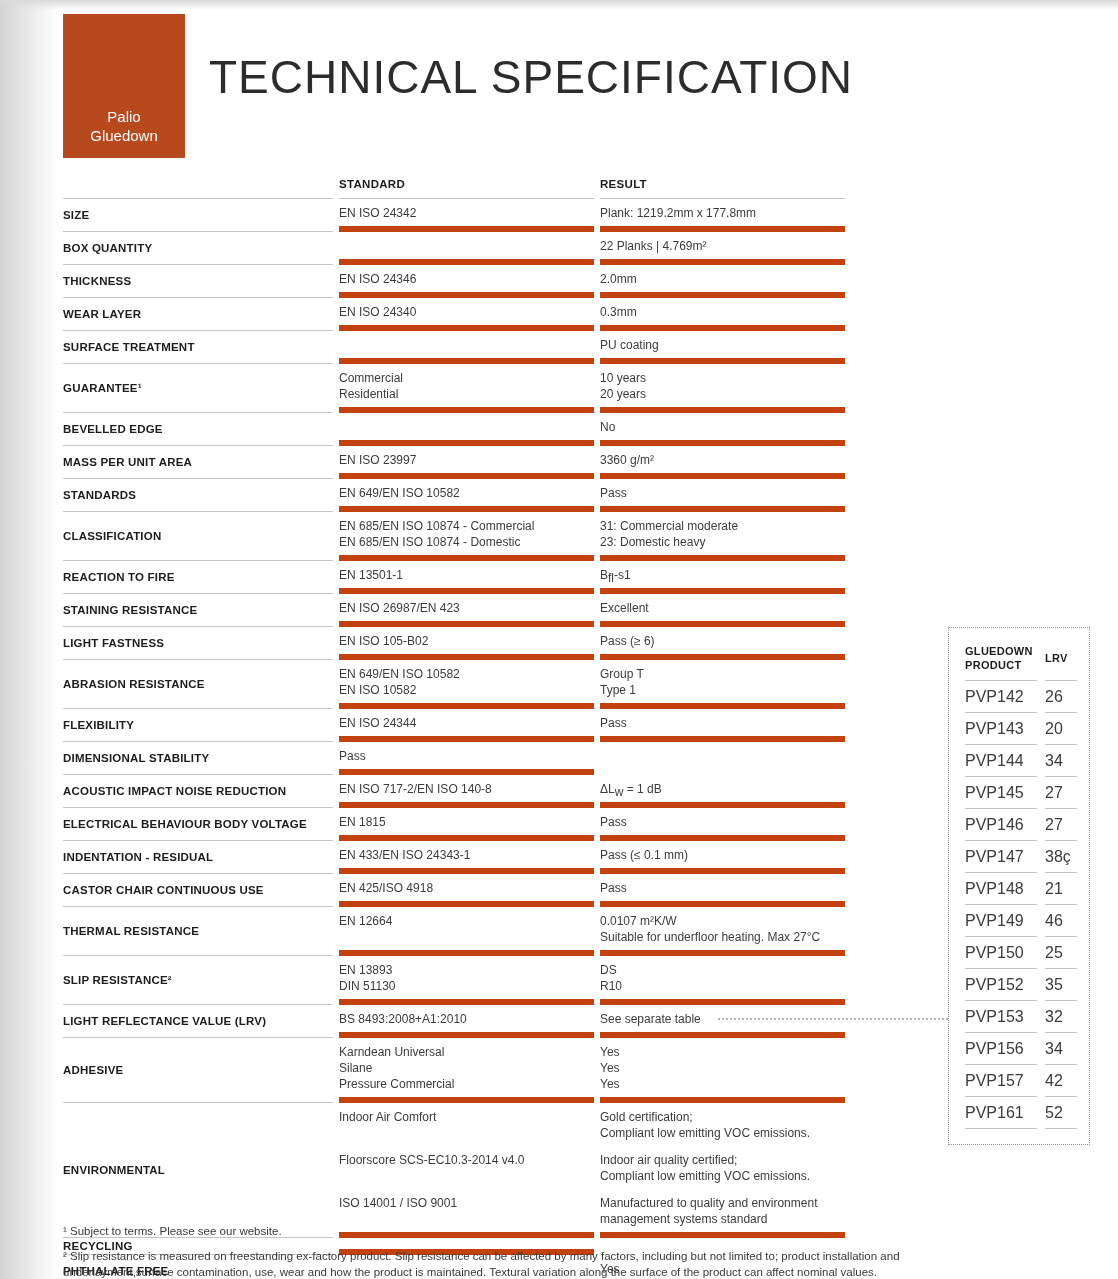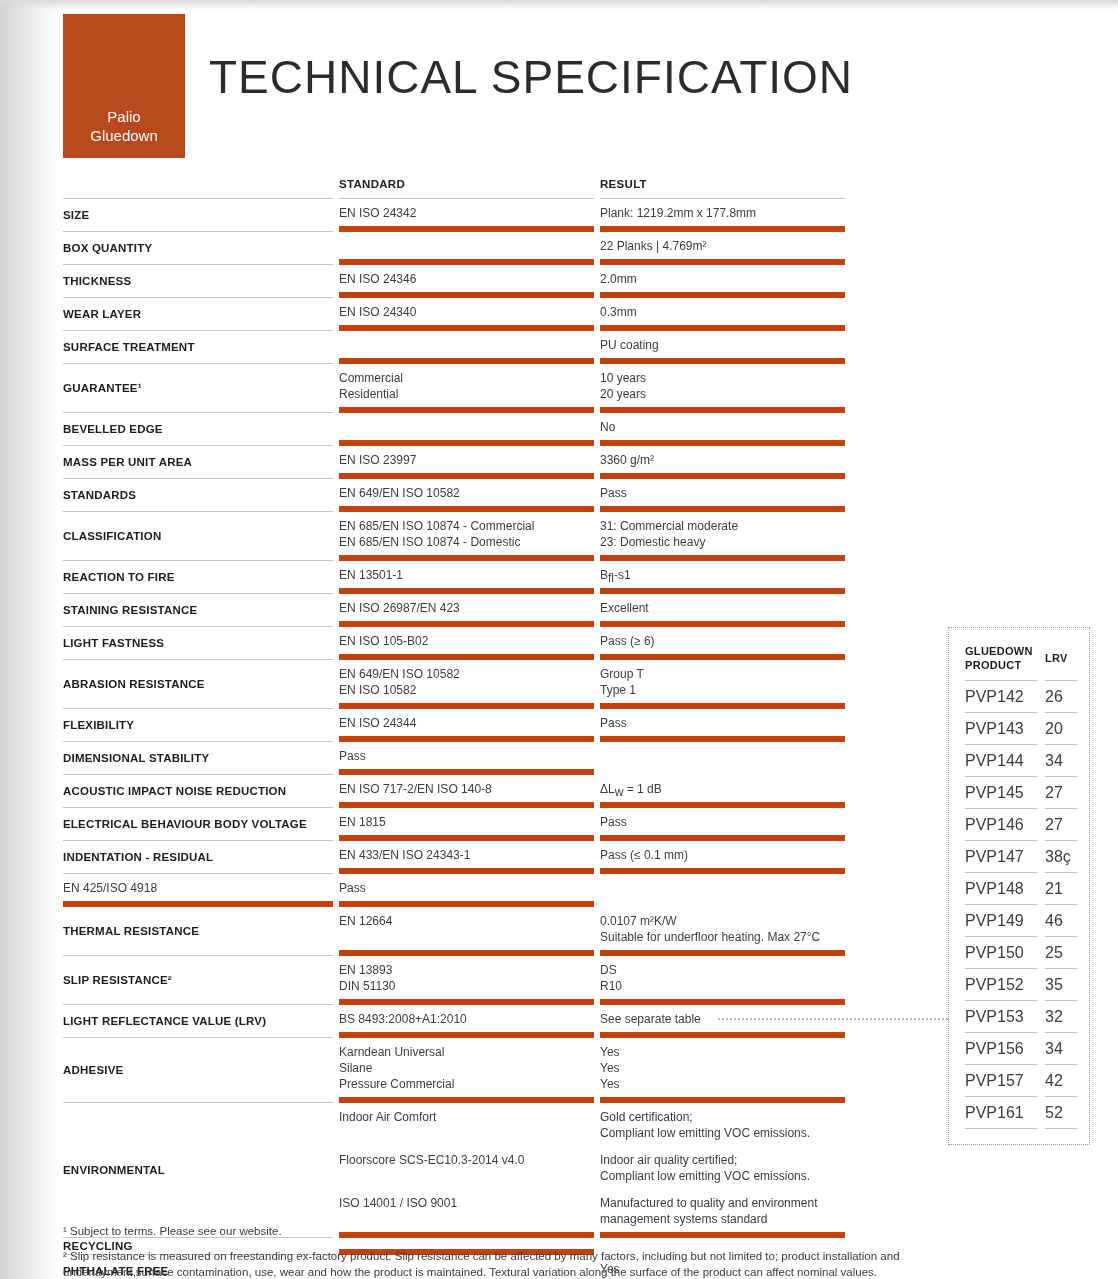--- a/index.html
+++ b/index.html
@@ -234,20 +234,21 @@
       <div class="t-row">
         <div class="c-label" style="grid-row: 1 / span 1;">INDENTATION - RESIDUAL</div>
         <div class="c-std last">
           <div class="line">EN 433/EN ISO 24343-1</div>
         </div>
         <div class="c-res last">
           <div class="line">Pass (≤ 0.1 mm)</div>
         </div>
       </div>
       <div class="t-row">
+        <div class="c-label" style="grid-row: 1 / span 1;">CASTOR CHAIR CONTINUOUS USE</div>
         <div class="c-std last">
           <div class="line">EN 425/ISO 4918</div>
         </div>
         <div class="c-res last">
           <div class="line">Pass</div>
         </div>
       </div>
       <div class="t-row">
         <div class="c-label" style="grid-row: 1 / span 1;">THERMAL RESISTANCE</div>
         <div class="c-std last">

